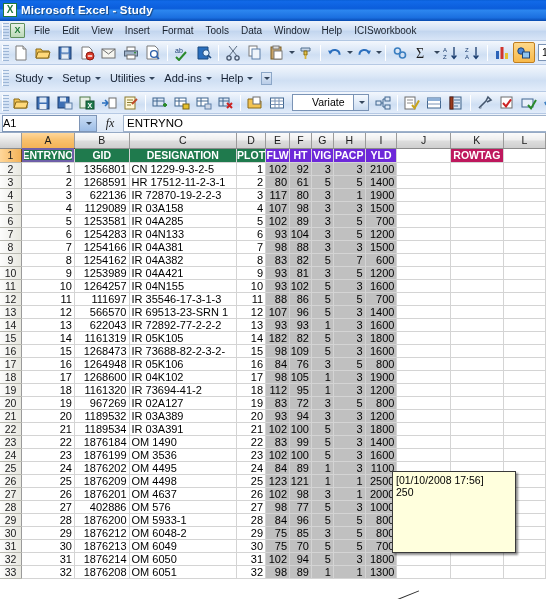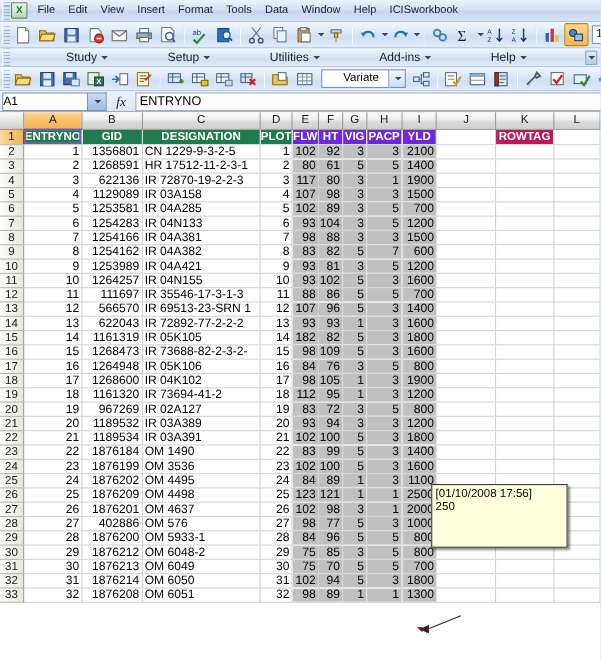--- a/index.html
+++ b/index.html
@@ -80,21 +80,21 @@
   }
 
   
   .toolbar {
     background: linear-gradient(to bottom,#f3f7fd 0%,#dce8f7 40%,#cfdff3 60%,#e2ecfa 100%);
     display: flex; align-items: center;
     border-bottom: 1px solid #b6c9e4;
     flex: 0 0 auto;
   }
   .tb1 { height: 24px; }
-  .tb2 { height: 17px; justify-content: space-between; }
+  .tb2 { height: 27px; }
   .tb3 { height: 22px; }
   .tbtn {
     width: 22px; height: 21px;
     display: flex; align-items: center; justify-content: center;
     margin: 0 0px; flex: 0 0 auto;
     border: 1px solid transparent; border-radius: 2px;
     position: relative;
   }
   .tbtn.pressed {
     background: linear-gradient(to bottom,#fdd88b,#f8b94a);
@@ -294,20 +294,24 @@
     border-bottom: 4px solid transparent;
     border-right: 9px solid #2a2a2a;
   }
   svg { display:block; }
 </style>
 </head>
 <body>
 
 <div id="app">
 
+  <div class="titlebar">
+    <div class="title-icon"></div>
+    <div class="title-text">Microsoft Excel - Study</div>
+  </div>
 
   <div class="menubar">
     <div class="grip"></div>
     <div class="menu-appicon"></div>
     <div class="menu-item">File</div>
     <div class="menu-item">Edit</div>
     <div class="menu-item">View</div>
     <div class="menu-item">Insert</div>
     <div class="menu-item">Format</div>
     <div class="menu-item">Tools</div>
@@ -1206,19 +1210,19 @@
             <td class="cell"></td>
             <td class="cell"></td>
             <td class="cell"></td>
           </tr>
         </tbody>
     </table>
 
     <div class="cmt-flag" style="left:379px; top:468px;"></div>
     <div class="cmt-arrow" style="left:381px; top:466px;"></div>
     <div class="cmt-leader" style="left:390px; top:469px; width:31px; transform: rotate(-22deg);"></div>
-    <div class="comment" style="left:392px; top:338px; width:124px; height:58px;">
+    <div class="comment" style="left:392px; top:338px; width:124px; height:82px;">
       <div class="line">[01/10/2008 17:56]</div>
       <div class="line">250</div>
     </div>
   </div>
 
 </div>
 
 </body></html>

